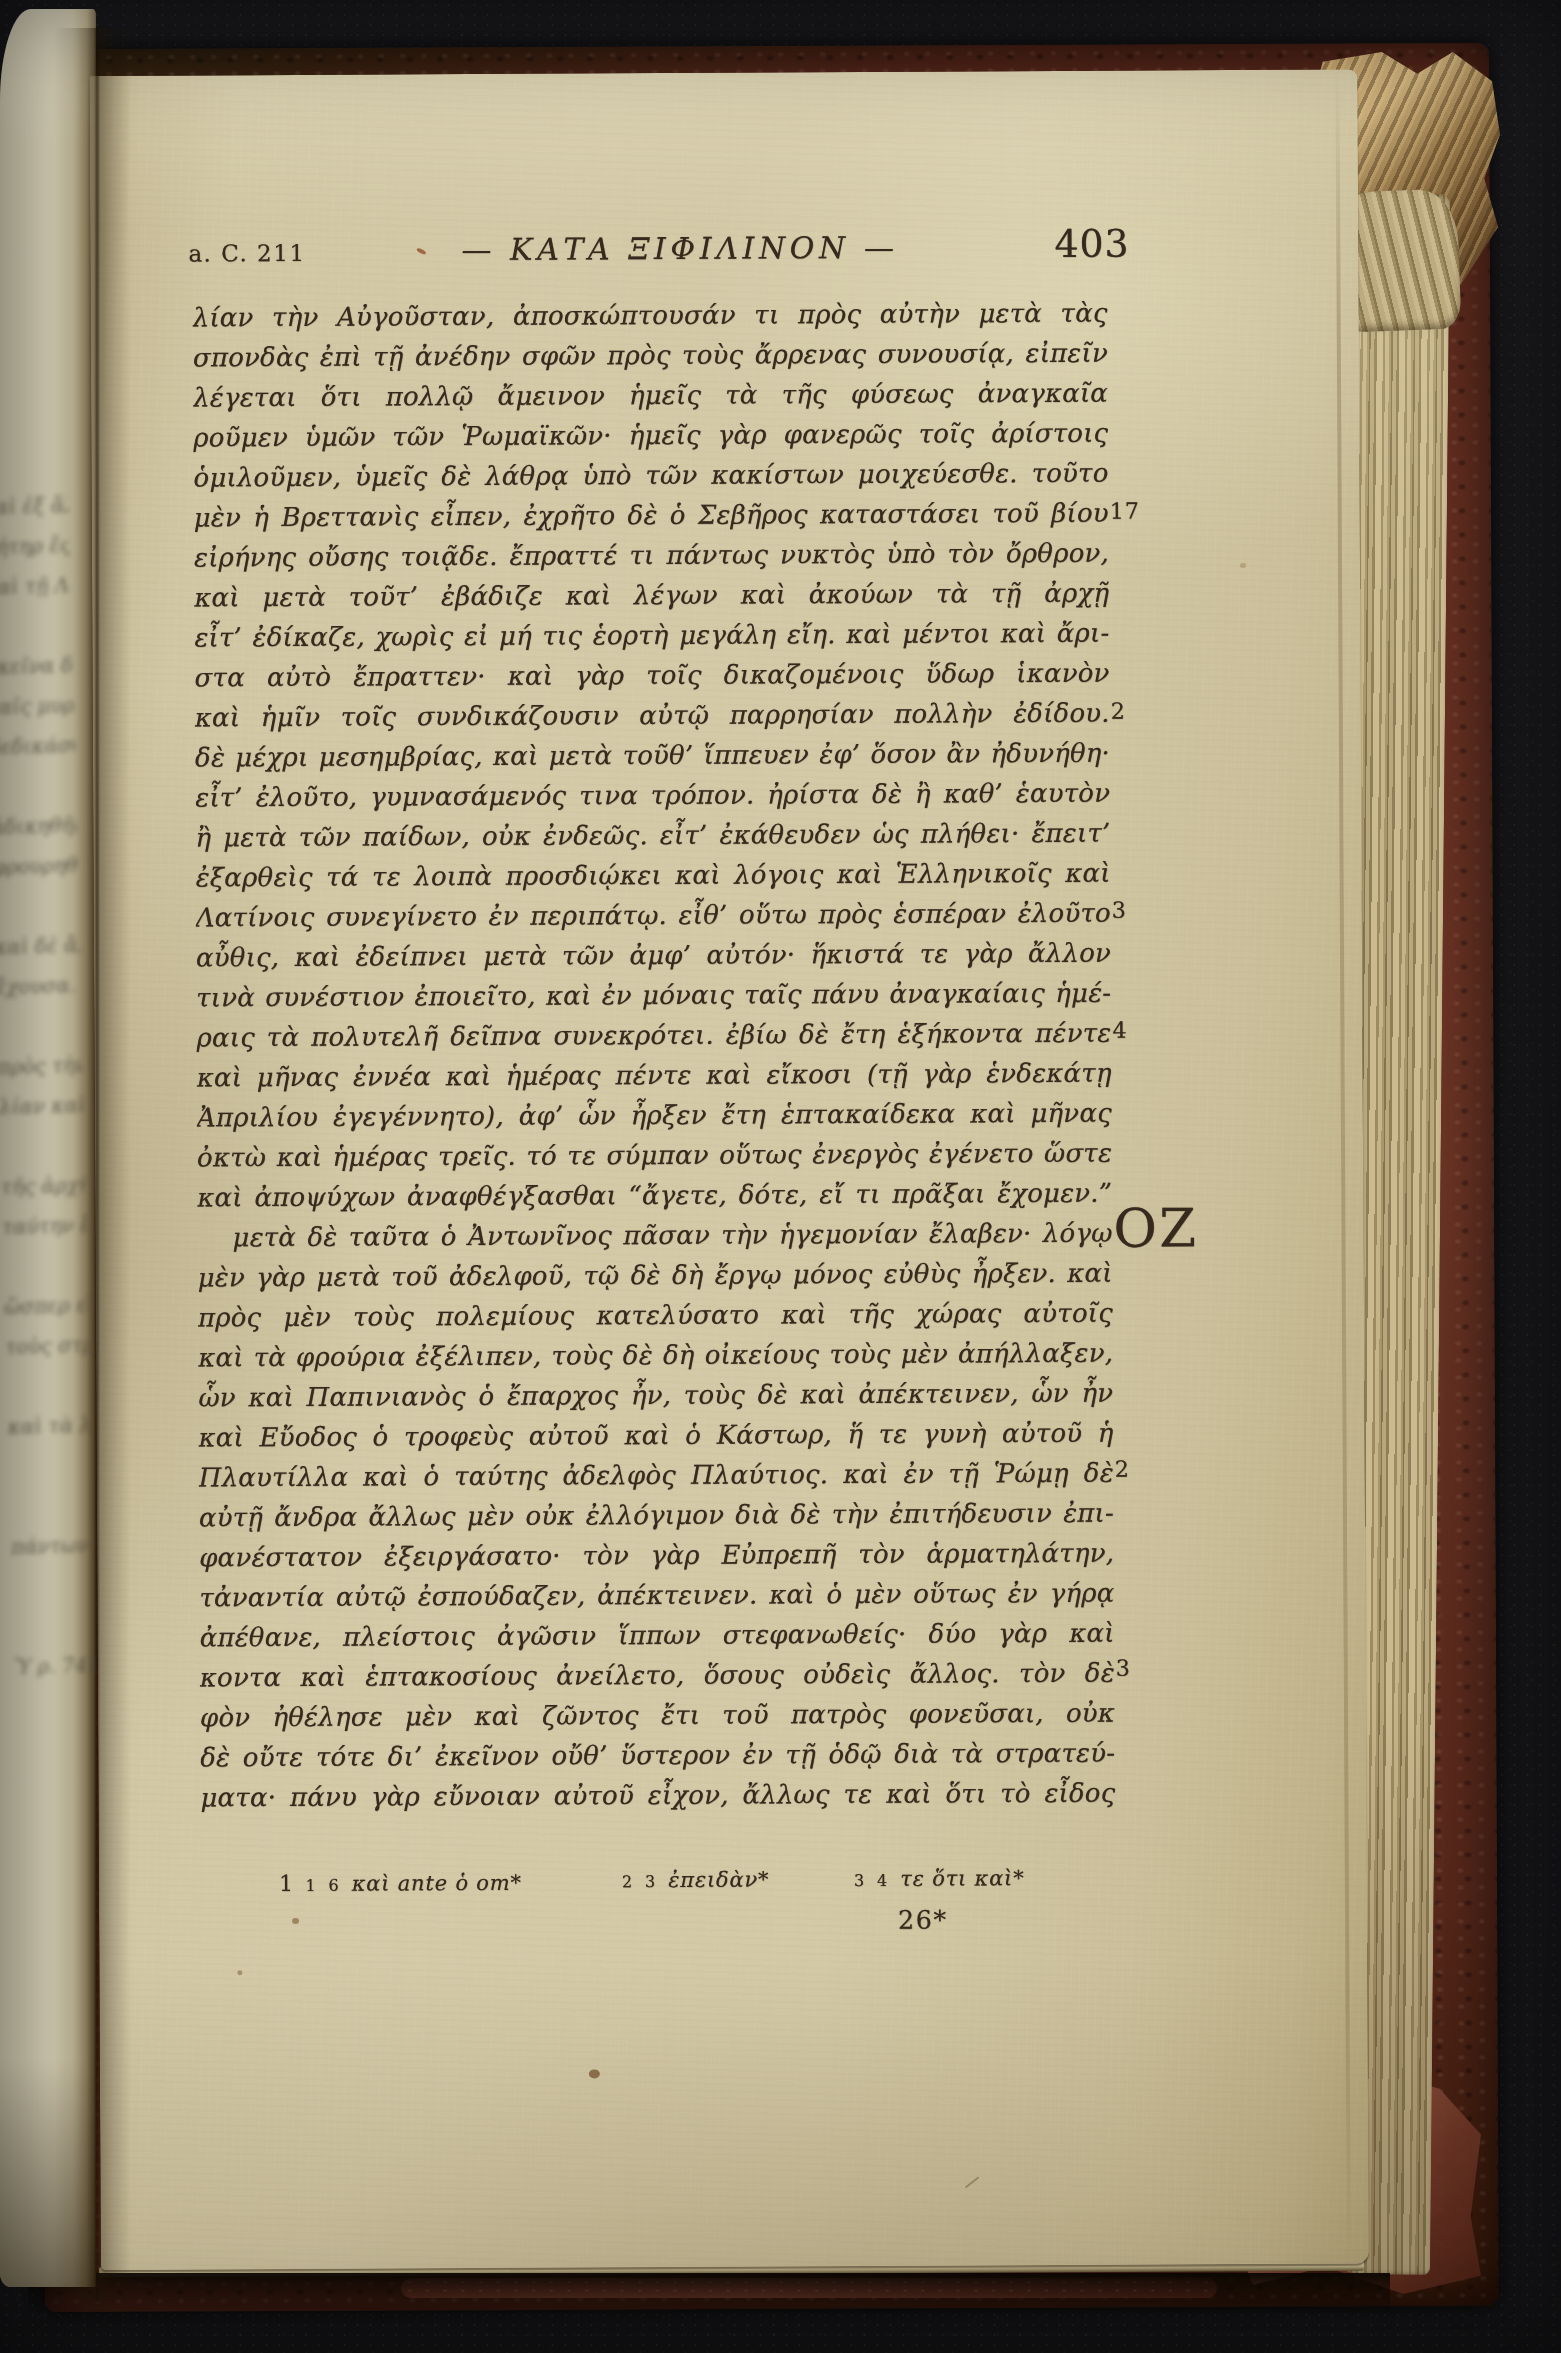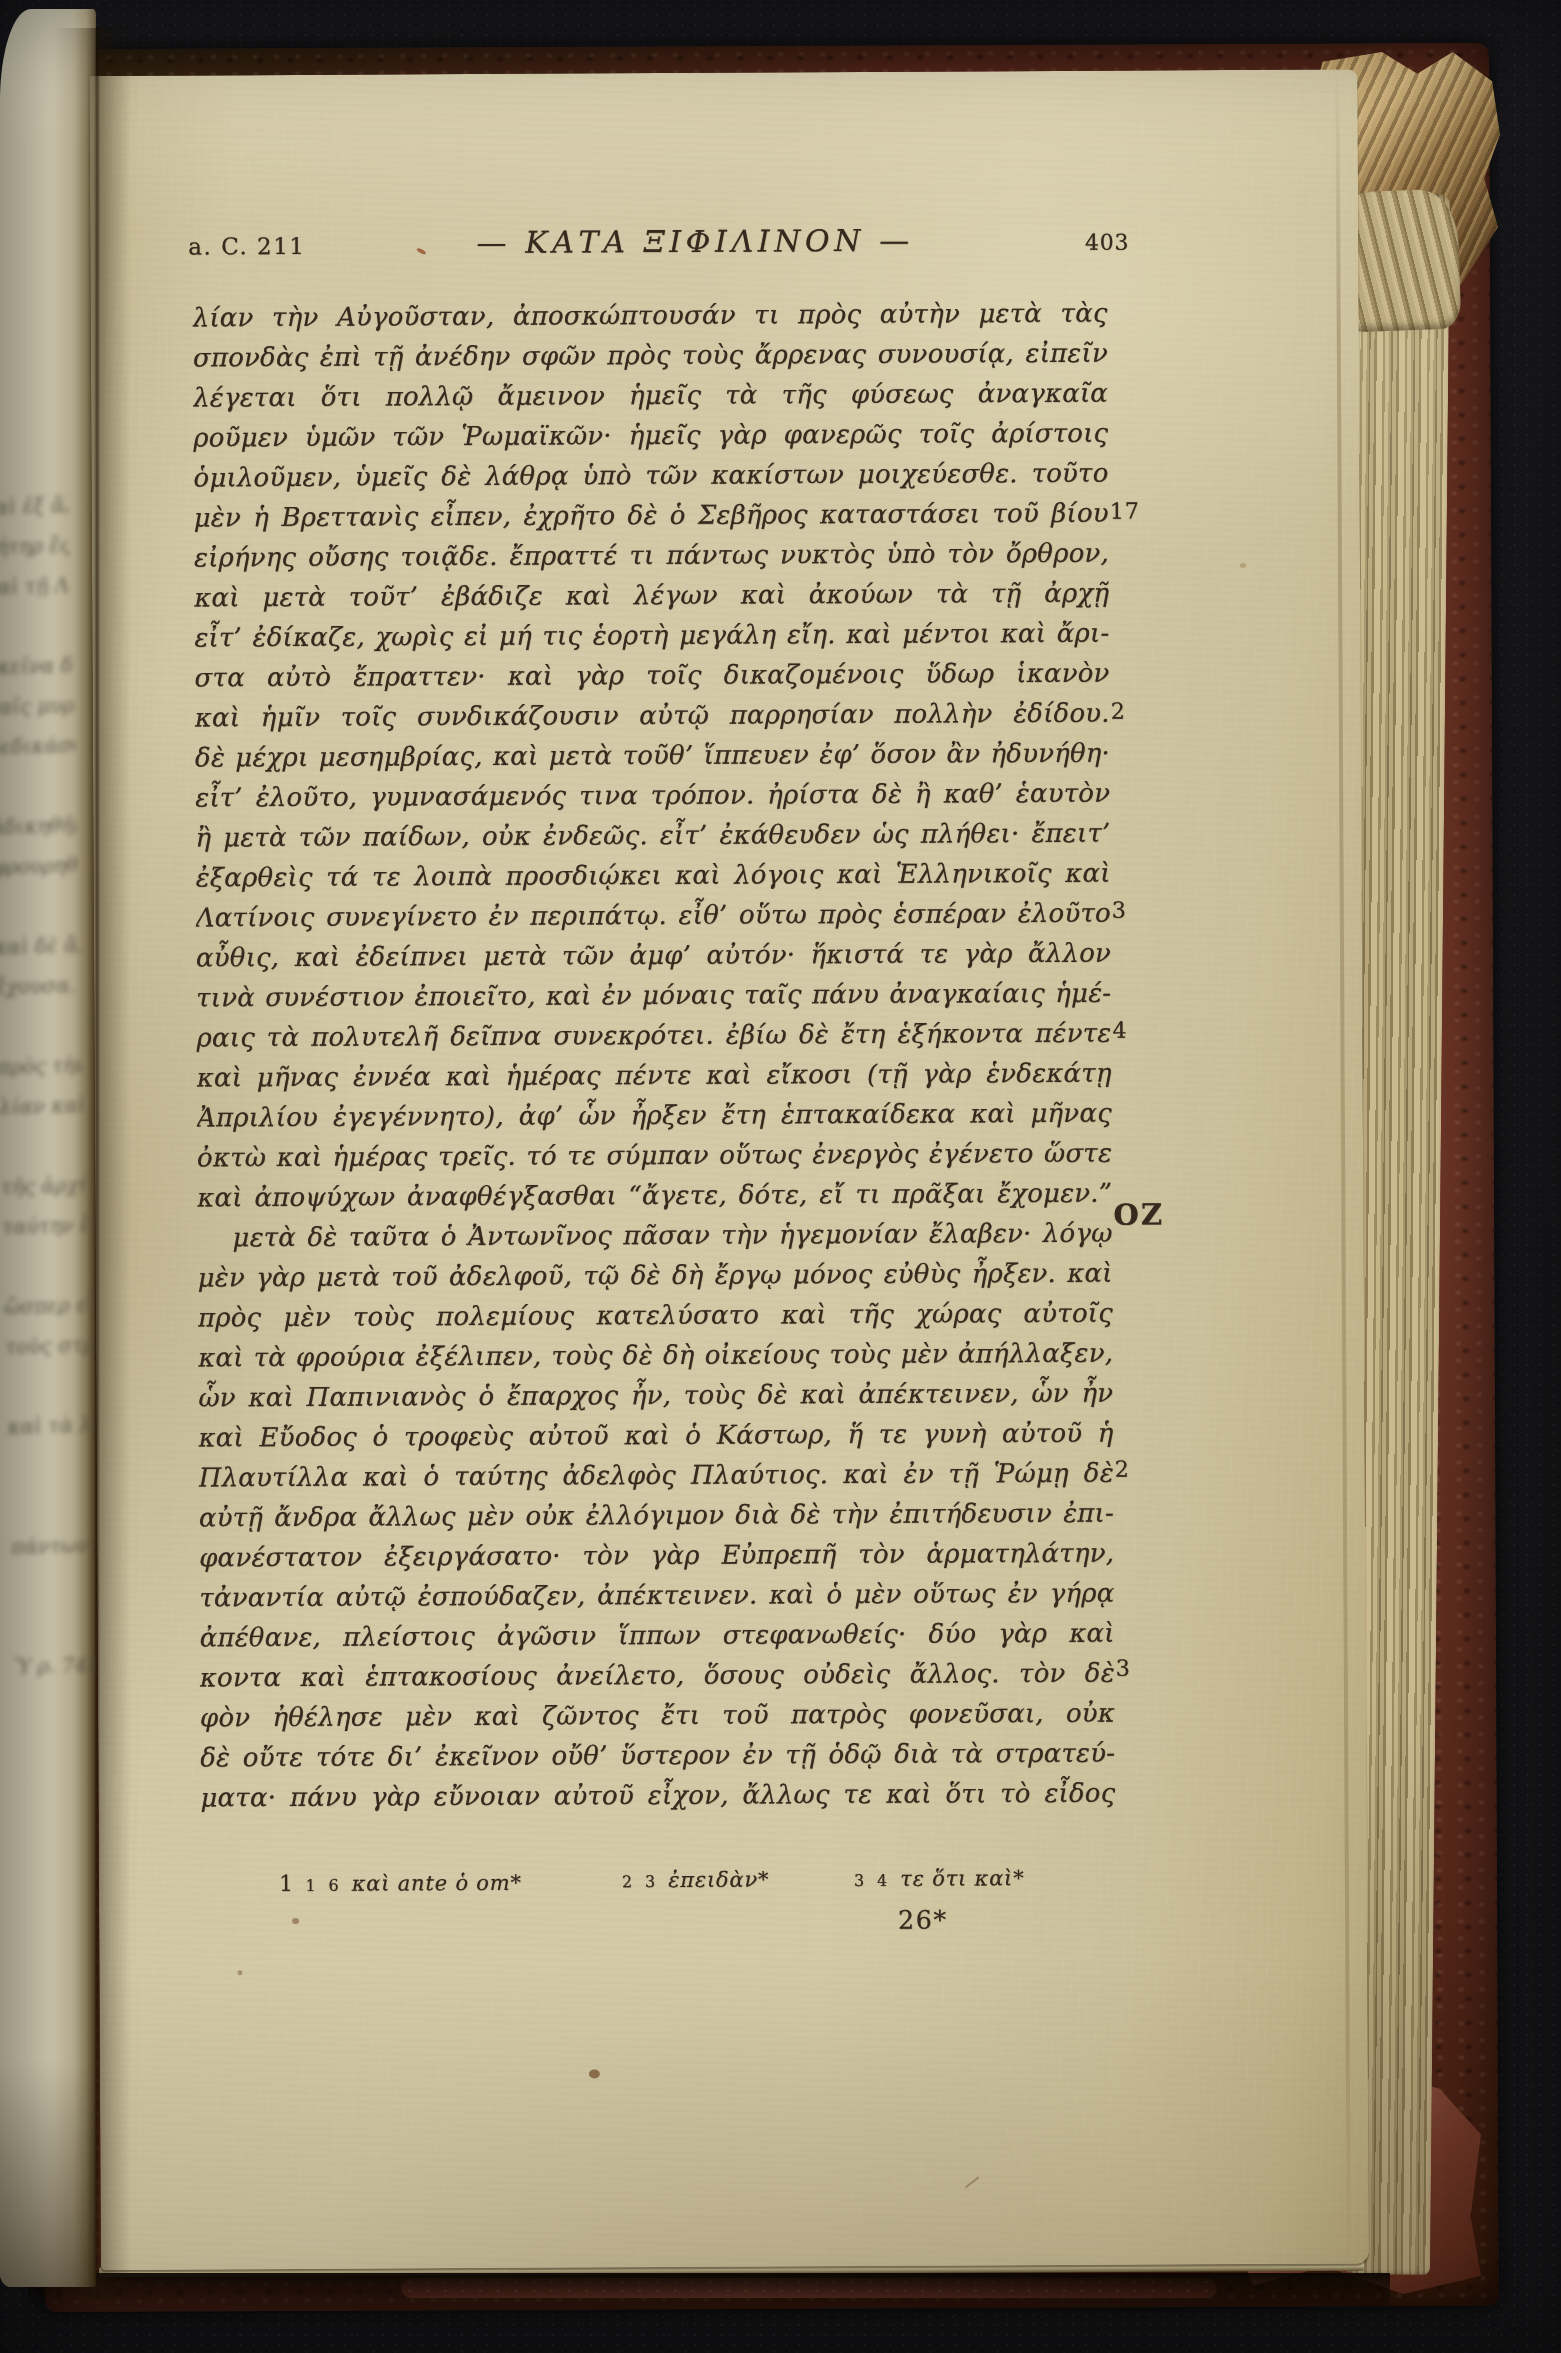--- a/index.html
+++ b/index.html
@@ -101,27 +101,27 @@
     position:absolute;left:54px;top:28px;width:77px;height:2274px;pointer-events:none;
     background:
       linear-gradient(90deg, transparent 52%, rgba(25,16,5,0.55) 56%, transparent 60%),
       linear-gradient(90deg, transparent 0%, rgba(40,28,10,0.16) 30%, rgba(35,24,8,0.42) 55%, rgba(30,20,6,0.18) 78%, transparent 100%);
   }
   
   .ink{color:#352a1d;text-shadow:0 0 0.8px rgba(52,38,22,0.5), 0.5px 0.6px 0 rgba(52,38,22,0.22);}
   .header-row{position:absolute;left:98px;top:151px;width:941px;display:flex;align-items:baseline;}
   .era{font-size:23px;letter-spacing:1.5px;}
   .running-title{flex:1;text-align:center;font-style:italic;font-size:30px;letter-spacing:4.6px;white-space:nowrap;}
-  .page-num{font-size:22px;letter-spacing:0.8px;}
+  .page-num{font-size:38px;letter-spacing:0.8px;}
   .textblock{position:absolute;left:102px;top:222px;width:915px;font-style:italic;font-size:26px;line-height:40px;word-spacing:1.5px;letter-spacing:0.2px;}
   .line{height:40px;text-align:justify;text-align-last:justify;-moz-text-align-last:justify;overflow:hidden;}
   .line.indent{padding-left:35px;}
   .margin-layer{position:absolute;left:1018px;top:0;width:85px;height:100%;}
   .margin-num{position:absolute;left:0;font-size:22.3px;font-style:normal;letter-spacing:0.8px;}
-  .margin-num.big{font-size:29px;font-weight:700;letter-spacing:2.3px;}
+  .margin-num.big{font-size:53px;font-weight:400;letter-spacing:2.3px;}
   .footnotes{position:absolute;left:102px;top:1795px;width:915px;height:46px;font-size:21px;}
   .fn{position:absolute;top:0;white-space:nowrap;}
   .fn-num{font-size:22.3px;margin-right:12.3px;}
   .fn-refs{font-size:16px;letter-spacing:3.9px;margin-right:9.2px;}
   .fn-text{font-style:italic;letter-spacing:0.8px;}
   .signature{position:absolute;left:799px;top:1833px;width:77px;font-size:25.4px;letter-spacing:1.5px;}
   
   .speck{position:absolute;border-radius:50%;}
   .vignette{position:absolute;inset:0;pointer-events:none;box-shadow:inset 0 0 116px rgba(0,0,0,0.55);}
 </style>

